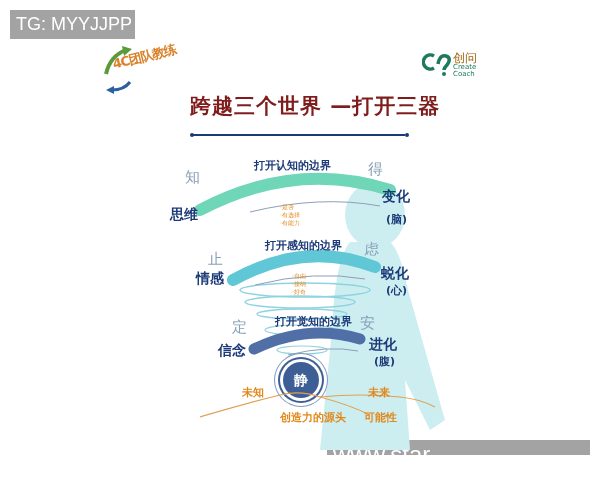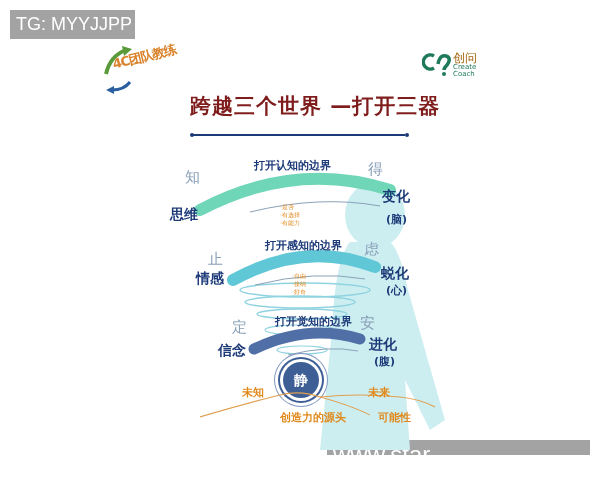--- a/index.html
+++ b/index.html
@@ -111,13 +111,13 @@
 
 <div class="abs still">静</div>
 
 <svg class="abs" style="left:200px;top:385px" width="240" height="40">
   <path d="M0 32 Q40 20 80 10 Q100 5 120 12 Q160 8 200 12 Q220 14 235 22" stroke="#e0a050" stroke-width="1.2" fill="none"></path>
   <path d="M120 12 Q150 20 170 30" stroke="#e0a050" stroke-width="1" fill="none"></path>
 </svg>
 <div class="abs orange" style="left:242px;top:385px">未知</div>
 <div class="abs orange" style="left:368px;top:385px">未来</div>
 <div class="abs orange" style="left:280px;top:410px">创造力的源头</div>
-<div class="abs orange" style="left:378px;top:410px">可能性</div>
+<div class="abs orange" style="left:364px;top:410px">可能性</div>
 
 </body></html>

